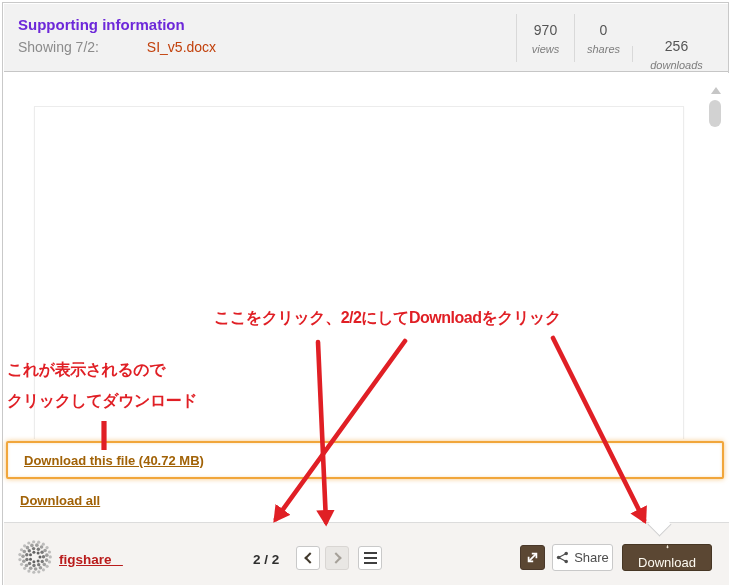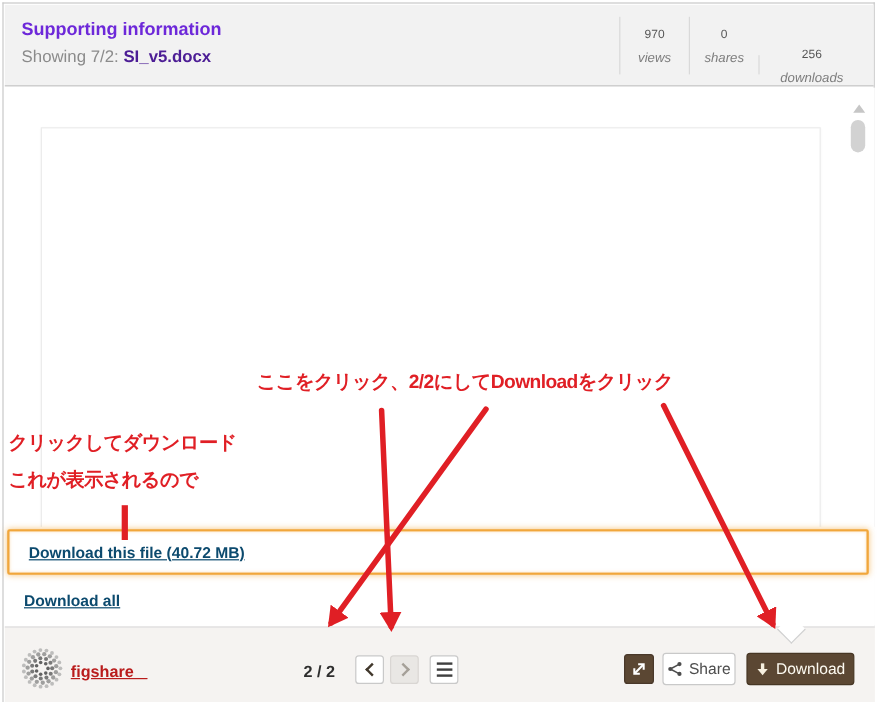--- a/index.html
+++ b/index.html
@@ -8,45 +8,45 @@
 
   
   #widget { position:absolute; left:2px; top:2px; width:727px; height:583px;
             border:1px solid #c9c9c9; border-bottom:none; background:#fff; }
 
   
   #hdr { position:absolute; left:1px; top:1px; width:724px; height:68px;
          background:#f2f2f2; border-bottom:1px solid #c6c6c6; }
   #hdr-title { position:absolute; left:14px; top:12px; font-size:15px; font-weight:bold; color:#6d28d9; }
   #hdr-sub { position:absolute; left:14px; top:35px; font-size:14px; color:#8b8b8b; }
-  #hdr-sub b { color:#4c1d95; font-weight:bold; }
+  #hdr-sub b { color:#c2410c; font-weight:normal;margin-left:44px; }
   #stats { position:absolute; right:8px; top:10px; display:flex; height:48px; }
   .stat { border-left:1px solid #d9d9d9; width:58px; display:flex; flex-direction:column;
           align-items:center; justify-content:center; }
   .stat:last-child { width:88px;margin-top:32px; }
-  .stat .v { font-size:10px; color:#555; line-height:18px; }
+  .stat .v { font-size:14px; color:#555; line-height:18px; }
   .stat .l { font-size:11px; color:#7d7d7d; margin-top:4px;font-style:italic; }
 
   
   #viewer { position:absolute; left:1px; top:70px; width:725px; height:513px; background:#fff; }
   #page { position:absolute; left:30px; top:33px; width:650px; height:340px;
           background:#fff; border:1px solid #ececec; box-shadow:0 1px 2px rgba(0,0,0,.04); }
   #scrollbar { position:absolute; left:703px; top:6px; width:16px; height:470px; }
   #scroll-up { position:absolute; left:4px; top:8px; width:0; height:0;
                border-left:5px solid transparent; border-right:5px solid transparent;
                border-bottom:7px solid #c6c6c6; }
   #scroll-thumb { position:absolute; left:2px; top:21px; width:12px; height:27px;
                   background:#d2d2d2; border-radius:6px; }
 
   
   #popup { position:absolute; left:0px; top:366px; width:725px; background:#fff; }
   #dl-item { margin:2px 5px 0 2px; height:38px; border:2px solid #f1a63b; border-radius:2px;
              box-shadow:0 0 5px rgba(241,166,59,.65), inset 0 0 3px rgba(241,166,59,.35);
              display:flex; align-items:center; background:#fff; }
-  #dl-item a, #dl-all a { font-size:13px; font-weight:bold; color:#0c4a6e; text-decoration:underline; margin-left:16px; }
+  #dl-item a, #dl-all a { font-size:13px; font-weight:bold; color:#a16207; text-decoration:underline; margin-left:16px; }
   #dl-all { height:42px; display:flex; align-items:center;text-align:center; }
 
   
   #notch { position:absolute; left:648px; top:513px; width:17px; height:17px; background:#fff;
            transform:rotate(45deg); border-right:1px solid #cfcfcf; border-bottom:1px solid #cfcfcf; z-index:4; }
 
   
   #bar { position:absolute; left:1px; top:519px; width:725px; height:64px;
          background:#f5f3f1; border-top:1px solid #dcdcdc; z-index:3; }
   #logo { position:absolute; left:13px; top:16px; }
@@ -67,21 +67,21 @@
   #btn-expand { position:absolute; left:516px; top:22px; width:25px; height:25px;
                 background:#5b4733; border:1px solid #49382a; border-radius:3px;
                 display:flex; align-items:center; justify-content:center; }
   #btn-share { position:absolute; left:548px; top:21px; width:61px; height:27px;
                background:#fff; border:1px solid #c9c9c9; border-radius:3px;
                display:flex; align-items:center; justify-content:center; gap:5px;
                font-size:13px; color:#4d4d4d; }
   #btn-download { position:absolute; left:618px; top:21px; width:90px; height:27px;
                   background:#5b4733; border:1px solid #463624; border-radius:3px;
                   display:flex; align-items:center; justify-content:center; gap:6px;
-                  font-size:13px; color:#fdfaf1; }
+                  font-size:13px; color:#fdfaf1;flex-direction:column; }
 
   
   #anno-svg { position:absolute; left:0; top:0; width:735px; height:585px; z-index:10; pointer-events:none; }
   .anno-text { position:absolute; z-index:10; pointer-events:none; color:#e01f25;
                font-size:16px; font-weight:600; letter-spacing:-0.5px; white-space:nowrap; }
   #anno-top { left:214px; top:308px; }
   #anno-left { left:7px; top:354px; line-height:31px; }
 </style>
 </head>
 <body>
@@ -215,22 +215,22 @@
           <rect x="4.1" y="0.8" width="2.8" height="5.4" fill="#f6efdf"></rect>
           <polygon points="1.2,5.6 9.8,5.6 5.5,10.8" fill="#f6efdf"></polygon>
         </svg>
         <span>Download</span>
       </div>
     </div>
   </div>
 
   <div id="anno-top" class="anno-text">ここをクリック、2/2にしてDownloadをクリック</div>
   <div id="anno-left" class="anno-text">
+    <div>これが表示されるので</div>
     <div>クリックしてダウンロード</div>
-    <div>これが表示されるので</div>
   </div>
   <svg id="anno-svg" viewBox="0 0 735 585">
     <defs>
       <marker id="arrw" markerWidth="4" markerHeight="4" refX="2.6" refY="2" orient="auto" markerUnits="strokeWidth">
         <path d="M0,0 L3.6,2 L0,4 z" fill="#e01f25"></path>
       </marker>
     </defs>
     <line x1="318" y1="342" x2="326" y2="522" stroke="#e01f25" stroke-width="4.6" stroke-linecap="round" marker-end="url(#arrw)"></line>
     <line x1="405" y1="341" x2="276" y2="519" stroke="#e01f25" stroke-width="4.6" stroke-linecap="round" marker-end="url(#arrw)"></line>
     <line x1="553" y1="338" x2="644" y2="520" stroke="#e01f25" stroke-width="4.6" stroke-linecap="round" marker-end="url(#arrw)"></line>

